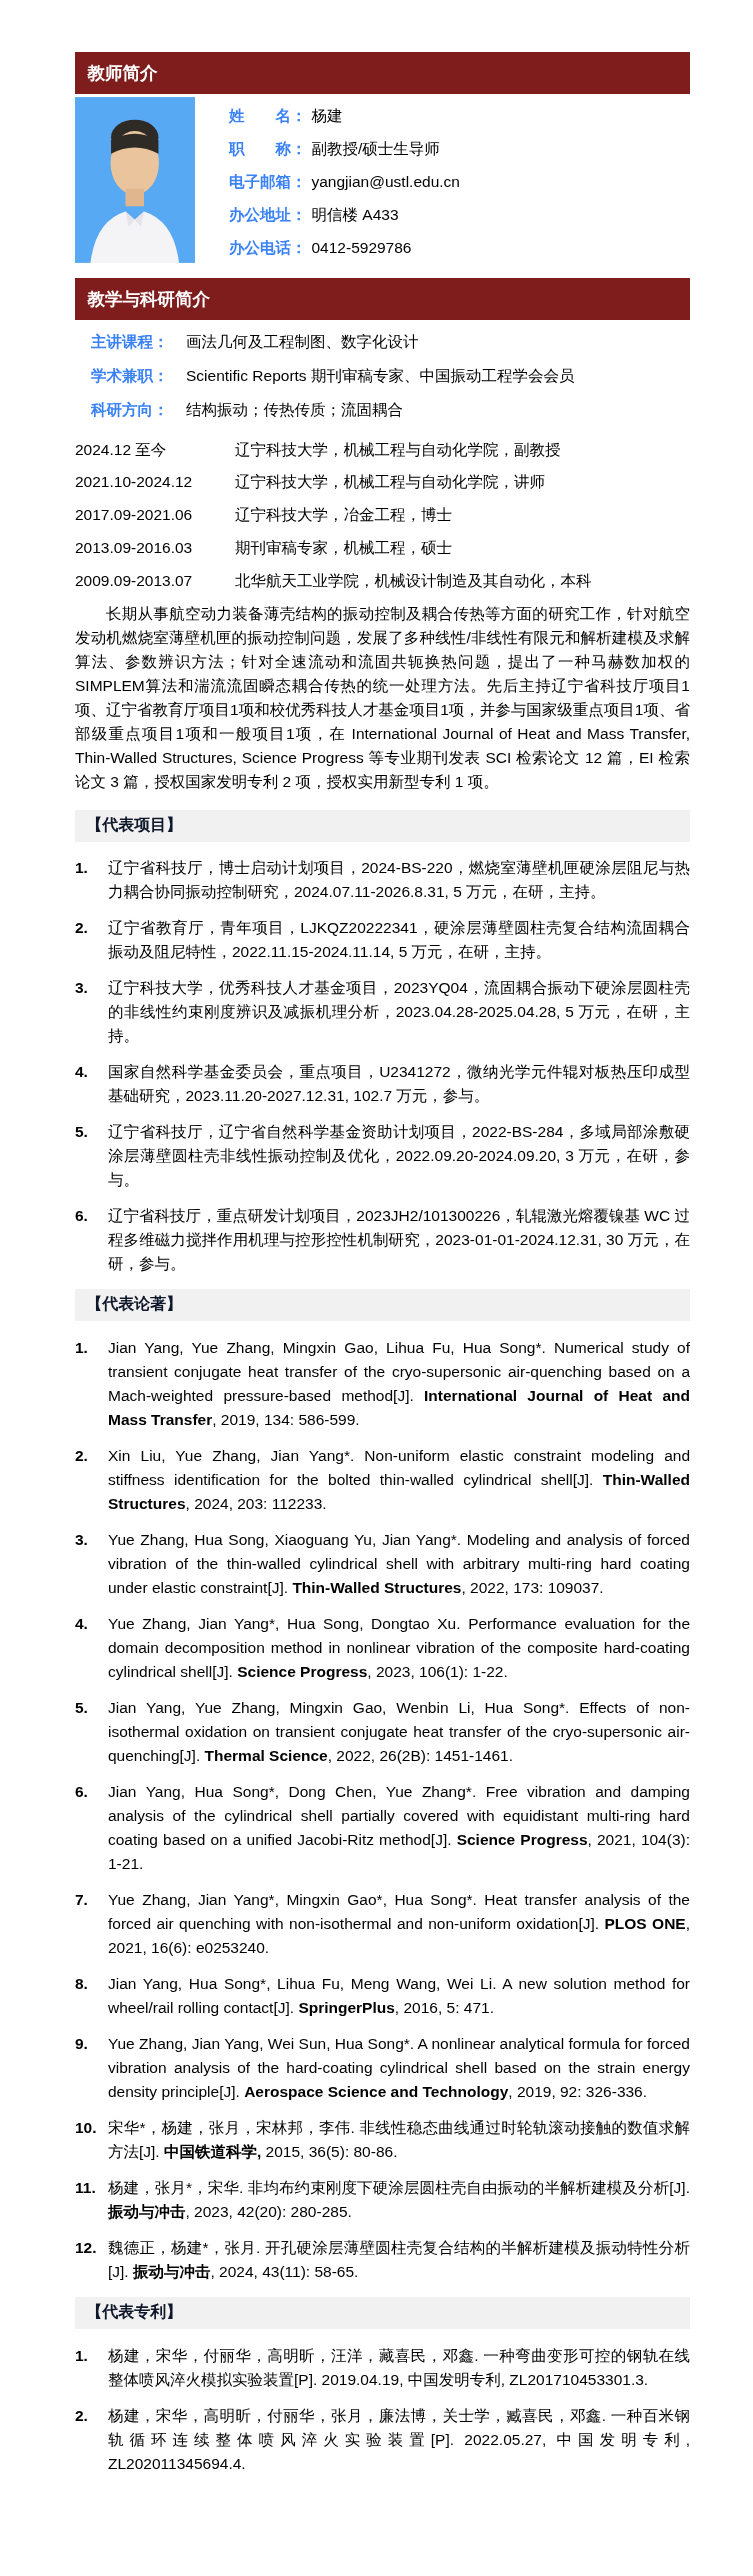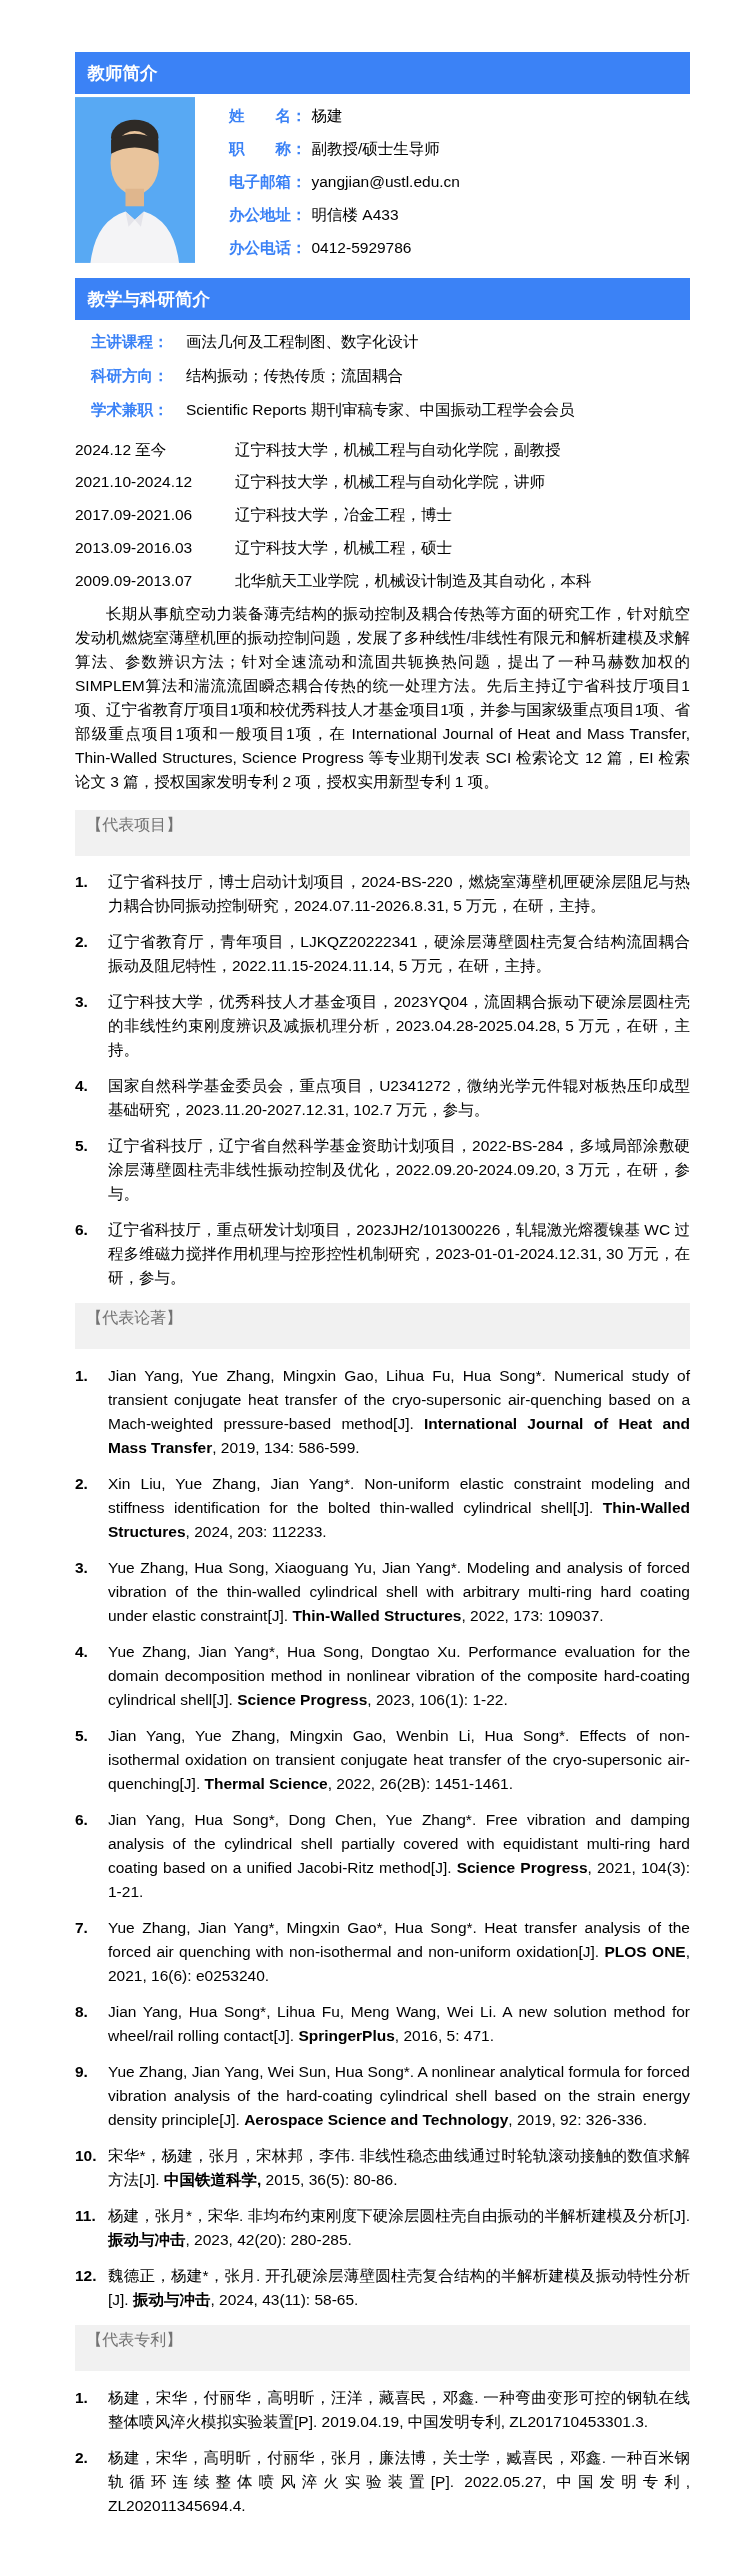--- a/index.html
+++ b/index.html
@@ -5,21 +5,21 @@
   html,body { margin:0; padding:0; background:#ffffff; }
   body {
     width:754px; min-height:2708px;
     font-family:"Liberation Sans","DejaVu Sans",sans-serif;
     color:#000; -webkit-font-smoothing:antialiased;
   }
   .page { box-sizing:border-box; width:754px; min-height:2708px; padding:52px 64px 46px 75px; }
 
   
   .band {
-    background:#3b82f6; color:#ffffff; font-weight:bold;
+    background:#7f1d1d; color:#ffffff; font-weight:bold;
     font-size:17.5px; height:42px; line-height:42px;
     padding-left:12.4px; margin-top:14.4px;
   }
   .band.first { margin-top:0; }
 
   
   .teacher { display:flex; margin-top:2.6px; }
   .photo { width:120px; height:166px; flex:none; overflow:hidden; }
   .photo svg { display:block; }
   .fields { margin-left:34px; padding-top:2.1px; flex:1; }
@@ -37,22 +37,22 @@
   .edu-detail { flex:1; }
 
   
   .para {
     font-size:15.5px; line-height:24px; text-align:justify;
     text-indent:2em; margin:9.3px 0 15.5px;
   }
 
   
   .subband {
-    background:#F1F1F1; height:46px; line-height:29px;
-    font-size:16px; font-weight:normal; color:#737373;
+    background:#F1F1F1; height:32px; line-height:29px;
+    font-size:16px; font-weight:bold; color:#0f172a;
     padding-left:11.3px; margin:13.4px 0 14.4px;
   }
 
   
   .olist { margin:0; }
   .oitem { display:flex; font-size:15.5px; line-height:24px; margin-bottom:12px; }
   .onum { width:33px; flex:none; font-weight:bold; }
   .otext { flex:1; text-align:justify; }
   .otext b { font-weight:bold; }
 </style>
@@ -106,25 +106,25 @@
     <span>教学与科研简介</span>
   </div>
 
   <div class="fields teach-fields">
 
       <div class="field-row">
         <span class="flabel">主讲课程：</span><span class="fvalue">画法几何及工程制图、数字化设计</span>
       </div>
 
       <div class="field-row">
+        <span class="flabel">学术兼职：</span><span class="fvalue">Scientific Reports 期刊审稿专家、中国振动工程学会会员</span>
+      </div>
+
+      <div class="field-row">
         <span class="flabel">科研方向：</span><span class="fvalue">结构振动；传热传质；流固耦合</span>
-      </div>
-
-      <div class="field-row">
-        <span class="flabel">学术兼职：</span><span class="fvalue">Scientific Reports 期刊审稿专家、中国振动工程学会会员</span>
       </div>
     </div>
 
 
   <div class="edu-list">
 
       <div class="edu-row">
         <span class="edu-period">2024.12 至今</span>
         <span class="edu-detail">辽宁科技大学，机械工程与自动化学院，副教授</span>
       </div>
@@ -134,21 +134,21 @@
         <span class="edu-detail">辽宁科技大学，机械工程与自动化学院，讲师</span>
       </div>
 
       <div class="edu-row">
         <span class="edu-period">2017.09-2021.06</span>
         <span class="edu-detail">辽宁科技大学，冶金工程，博士</span>
       </div>
 
       <div class="edu-row">
         <span class="edu-period">2013.09-2016.03</span>
-        <span class="edu-detail">辽宁科技大学，机械工程，硕士</span>
+        <span class="edu-detail">期刊审稿专家，机械工程，硕士</span>
       </div>
 
       <div class="edu-row">
         <span class="edu-period">2009.09-2013.07</span>
         <span class="edu-detail">北华航天工业学院，机械设计制造及其自动化，本科</span>
       </div>
     </div>
 
 
   <p class="para">长期从事航空动力装备薄壳结构的振动控制及耦合传热等方面的研究工作，针对航空发动机燃烧室薄壁机匣的振动控制问题，发展了多种线性/非线性有限元和解析建模及求解算法、参数辨识方法；针对全速流动和流固共轭换热问题，提出了一种马赫数加权的SIMPLEM算法和湍流流固瞬态耦合传热的统一处理方法。先后主持辽宁省科技厅项目1项、辽宁省教育厅项目1项和校优秀科技人才基金项目1项，并参与国家级重点项目1项、省部级重点项目1项和一般项目1项，在 International Journal of Heat and Mass Transfer, Thin-Walled Structures, Science Progress 等专业期刊发表 SCI 检索论文 12 篇，EI 检索论文 3 篇，授权国家发明专利 2 项，授权实用新型专利 1 项。</p>

